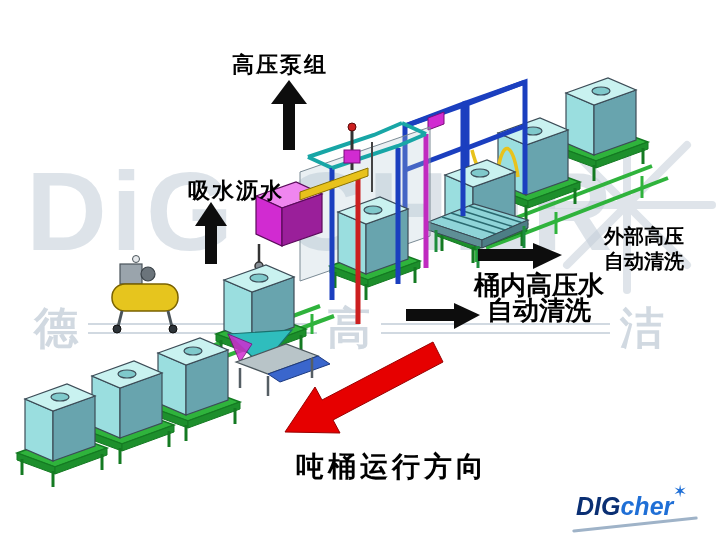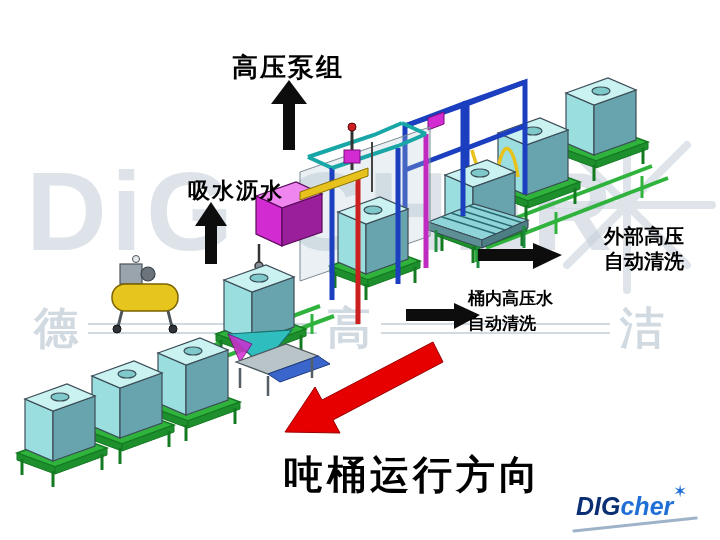--- a/index.html
+++ b/index.html
@@ -8,25 +8,25 @@
   
   .wm-brand{position:absolute;left:26px;top:156px;z-index:0;display:flex;gap:46px;
             font-size:112px;font-weight:bold;color:#c2cdd8;opacity:.55;letter-spacing:4px;line-height:1;}
   .wm-cn{position:absolute;left:34px;right:56px;top:306px;z-index:0;display:flex;align-items:center;
          color:#c6d0da;opacity:.8;}
   .wm-cn .ch{font-size:44px;font-weight:bold;line-height:1;}
   .wm-cn .dash{flex:1;height:7px;border-top:2px solid #c6d0da;border-bottom:2px solid #c6d0da;margin:0 10px;}
   svg.scene{position:absolute;left:0;top:0;z-index:1;}
   
   .label{position:absolute;z-index:2;color:#000;font-weight:bold;}
-  #lbl-pump{left:232px;top:50px;font-size:26px;letter-spacing:2px;}
+  #lbl-pump{left:232px;top:50px;font-size:22px;letter-spacing:2px;}
   #lbl-absorb{left:160px;top:176px;font-size:22px;letter-spacing:2px;padding-left:28px;}
   #lbl-external{left:584px;top:224px;width:120px;text-align:center;font-size:20px;line-height:25px;}
-  #lbl-internal{left:468px;top:286px;width:142px;font-size:17px;line-height:25px;}
-  #lbl-direction{left:284px;top:448px;font-size:39px;letter-spacing:4px;}
+  #lbl-internal{left:468px;top:273px;width:142px;text-align:center;font-size:26px;line-height:25px;}
+  #lbl-direction{left:296px;top:448px;font-size:28px;letter-spacing:4px;}
   
   .logo{position:absolute;left:576px;top:494px;z-index:2;display:flex;align-items:baseline;
         font-style:italic;font-weight:bold;font-size:25px;line-height:1;}
   .logo .dig{color:#0a2f73;}
   .logo .cher{color:#1f6fd6;}
   .logo .star{position:absolute;right:-14px;top:-11px;font-size:17px;color:#1f6fd6;font-style:normal;}
   .logo .swoosh{position:absolute;left:-4px;bottom:-7px;width:126px;height:3px;background:#9fb3c8;
                 transform:rotate(-6deg);border-radius:2px;}
 </style>
 </head>

